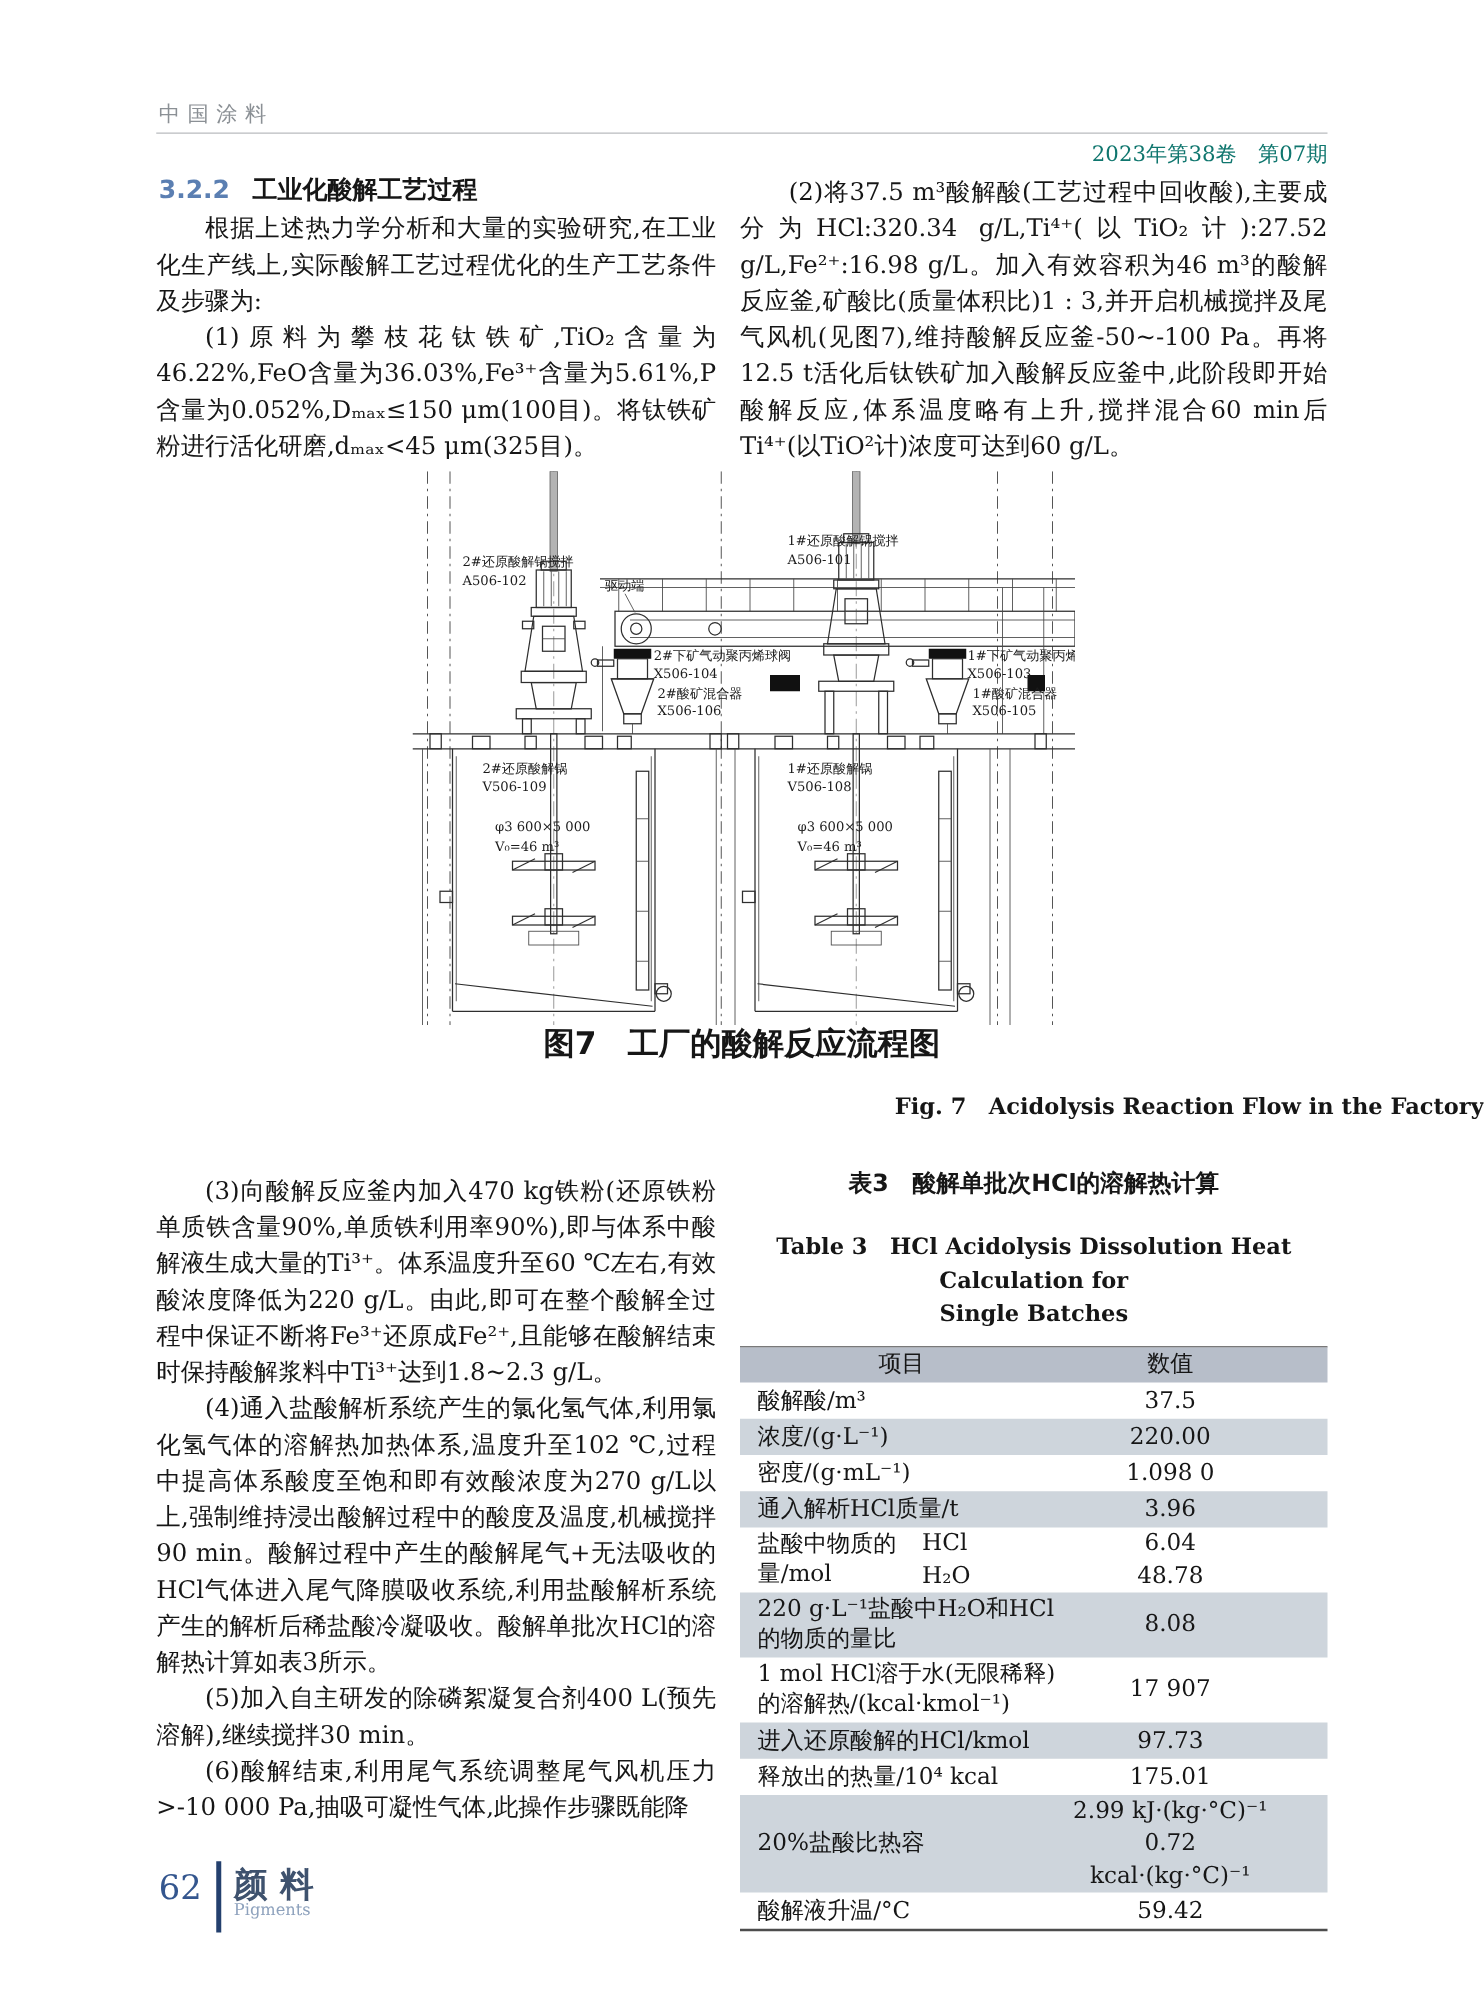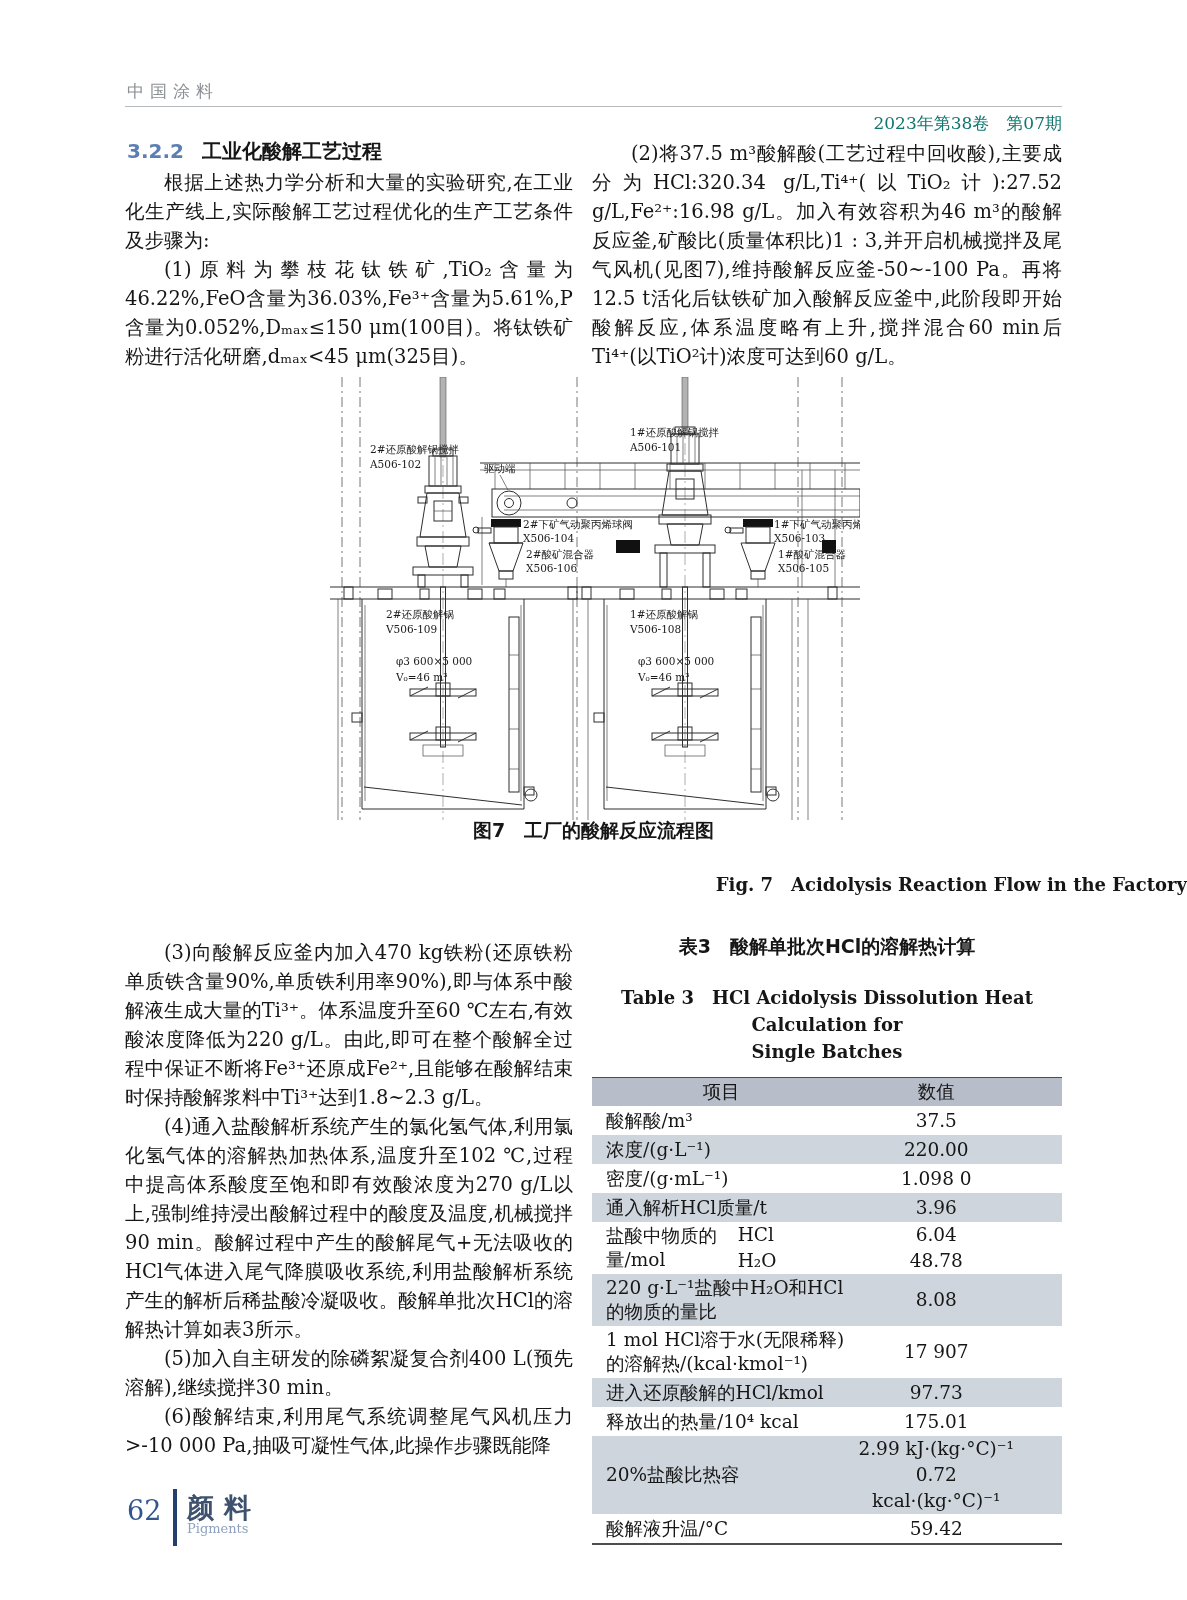--- a/index.html
+++ b/index.html
@@ -30,21 +30,21 @@
   .fig{position:absolute;left:330px;top:377px;width:530px;height:443px;}
   .fig svg{display:block;}
   .fig .ln{stroke:#2e2e2e;stroke-width:1;fill:none;}
   .fig .thin{stroke:#4a4a4a;stroke-width:.7;fill:none;}
   .fig .grid{stroke:#555;stroke-width:.8;fill:none;stroke-dasharray:10 4 2 4;}
   .fig .axis{stroke:#777;stroke-width:.6;fill:none;stroke-dasharray:12 4 2 4;}
   .fig .blk{fill:#111;stroke:none;}
   .fig .shaft{fill:#b3b3b3;stroke:#555;stroke-width:.6;}
   .fig text{font-family:"DejaVu Serif","Liberation Serif",serif;font-size:10.5px;fill:#1b1b1b;}
 
-  .cap-cn{position:absolute;left:0;top:818px;width:1187px;text-align:center;font-weight:bold;font-size:19px;
+  .cap-cn{position:absolute;left:0;top:818px;width:1187px;text-align:center;font-weight:bold;font-size:25px;
           font-family:"DejaVu Sans","Liberation Sans",sans-serif;}
   .cap-en{position:absolute;left:0;top:845px;width:1187px;text-align:right;font-weight:bold;font-size:18px;margin-top:28px;}
 
   
   .tbl-wrap{position:absolute;left:592px;top:934px;width:470px;}
   .tbl-title-cn{text-align:center;font-weight:bold;font-size:19px;
                 font-family:"DejaVu Sans","Liberation Sans",sans-serif;margin-bottom:24px;}
   .tbl-title-en{text-align:center;font-weight:bold;font-size:18px;line-height:27px;margin-bottom:12px;}
   .tbl{border-top:1px solid #4d4d4d;border-bottom:2px solid #4d4d4d;font-size:18.5px;}
   .trow{display:flex;align-items:center;min-height:29px;line-height:24px;}

